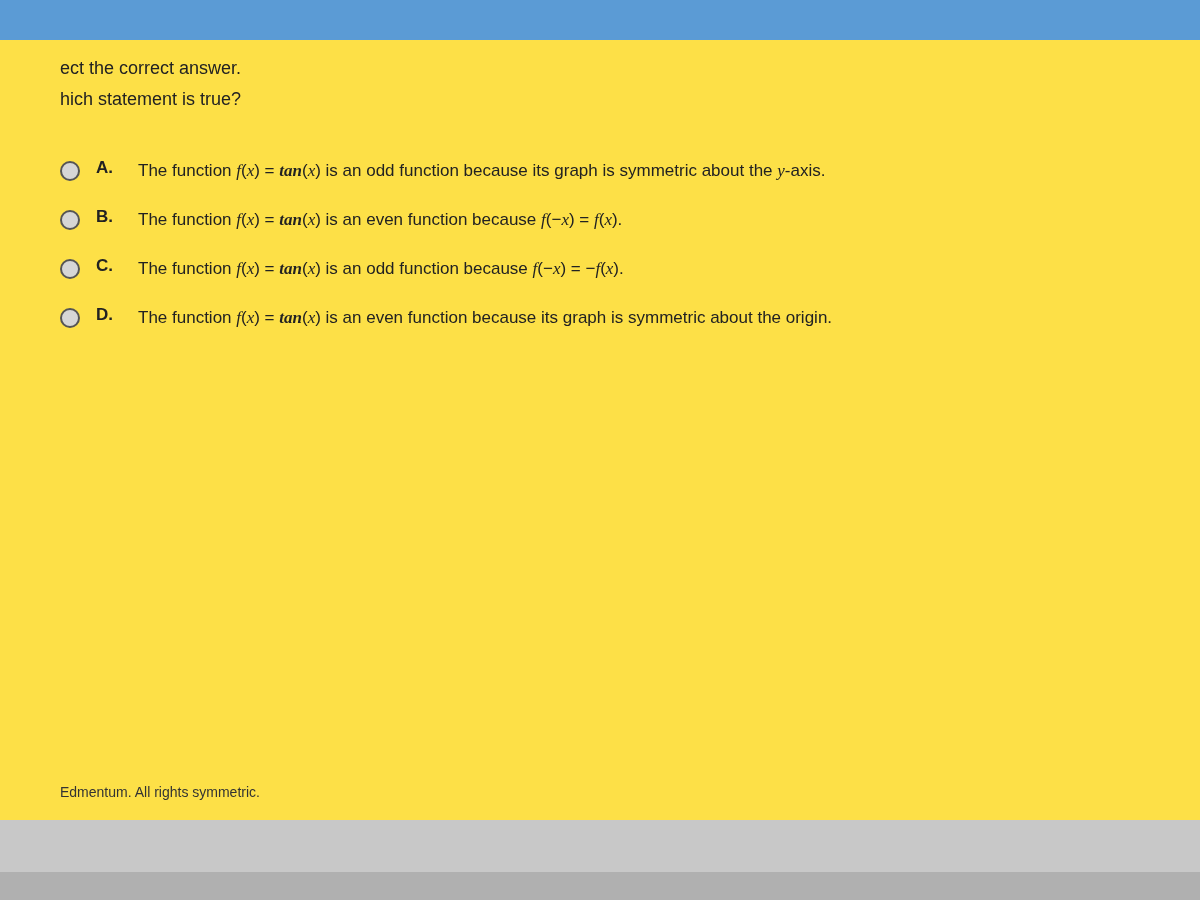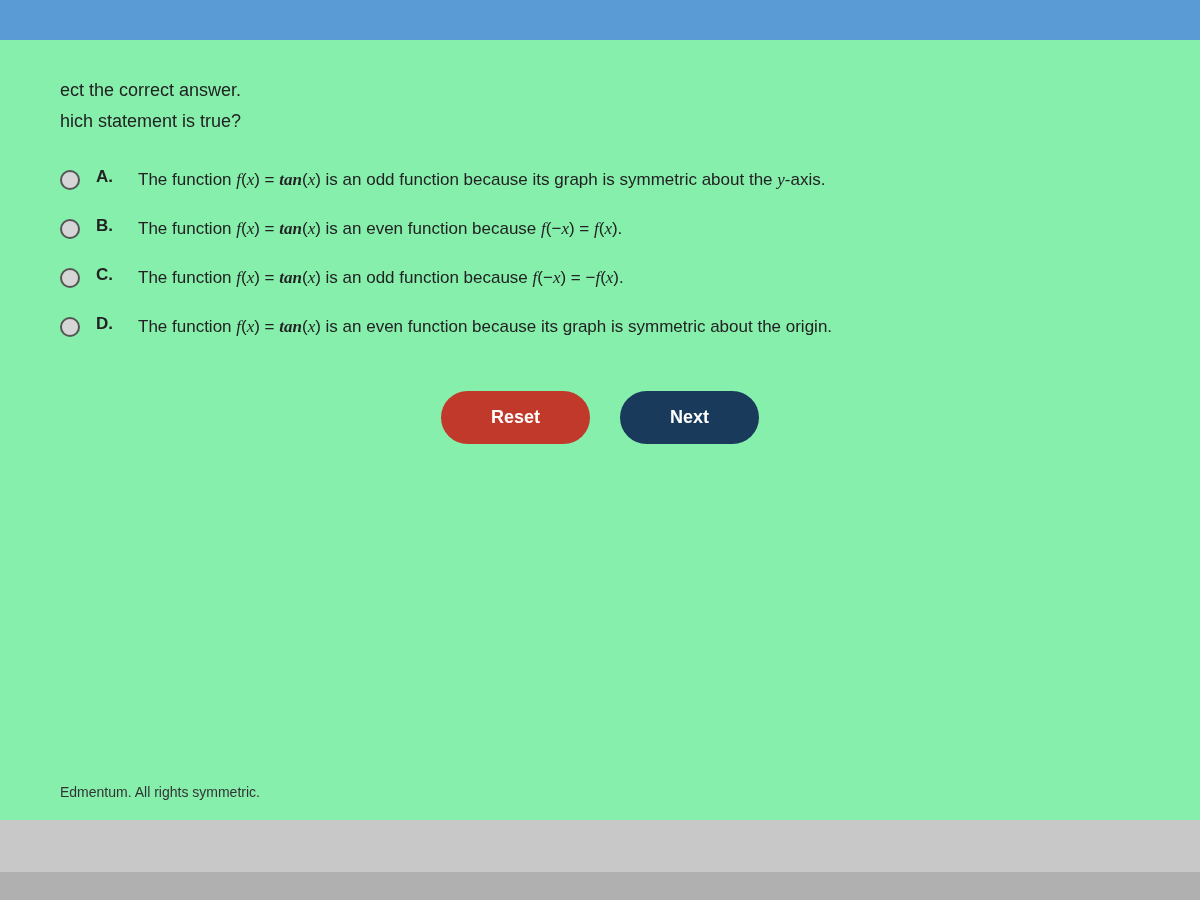--- a/index.html
+++ b/index.html
@@ -18,36 +18,36 @@
     }
 
     .top-bar {
       width: 100%;
       height: 40px;
       background-color: #5b9bd5;
       position: relative;
     }
 
     .main-content {
-      background-color: #86efac;
-      padding: 40px 60px 30px 60px;
+      background-color: #fde047;
+      padding: 18px 60px 30px 60px;
       min-height: 780px;
       position: relative;
     }
 
     .instruction-text {
       font-size: 18px;
       color: #222;
       margin-bottom: 10px;
     }
 
     .question-text {
       font-size: 18px;
       color: #222;
-      margin-bottom: 35px;
+      margin-bottom: 48px;
     }
 
     .options-container {
       margin-bottom: 50px;
     }
 
     .option-row {
       display: flex;
       align-items: flex-start;
       margin-bottom: 22px;
@@ -191,24 +191,20 @@
         <span class="radio-circle"></span>
       </div>
       <span class="option-label">D.</span>
       <span class="option-text">
         The function <span class="math">f</span>(<span class="math">x</span>) = <span class="math-bold">tan</span>(<span class="math">x</span>) is an even function because its graph is symmetric about the origin.
       </span>
     </div>
 
   </div>
 
-  <div class="buttons-row">
-    <button class="btn-reset">Reset</button>
-    <button class="btn-next">Next</button>
-  </div>
 
   <div class="footer">
     <span>Edmentum. All rights symmetric.</span>
   </div>
 
 </div>
 
 <div class="bottom-bar"></div>
 
 </body></html>

